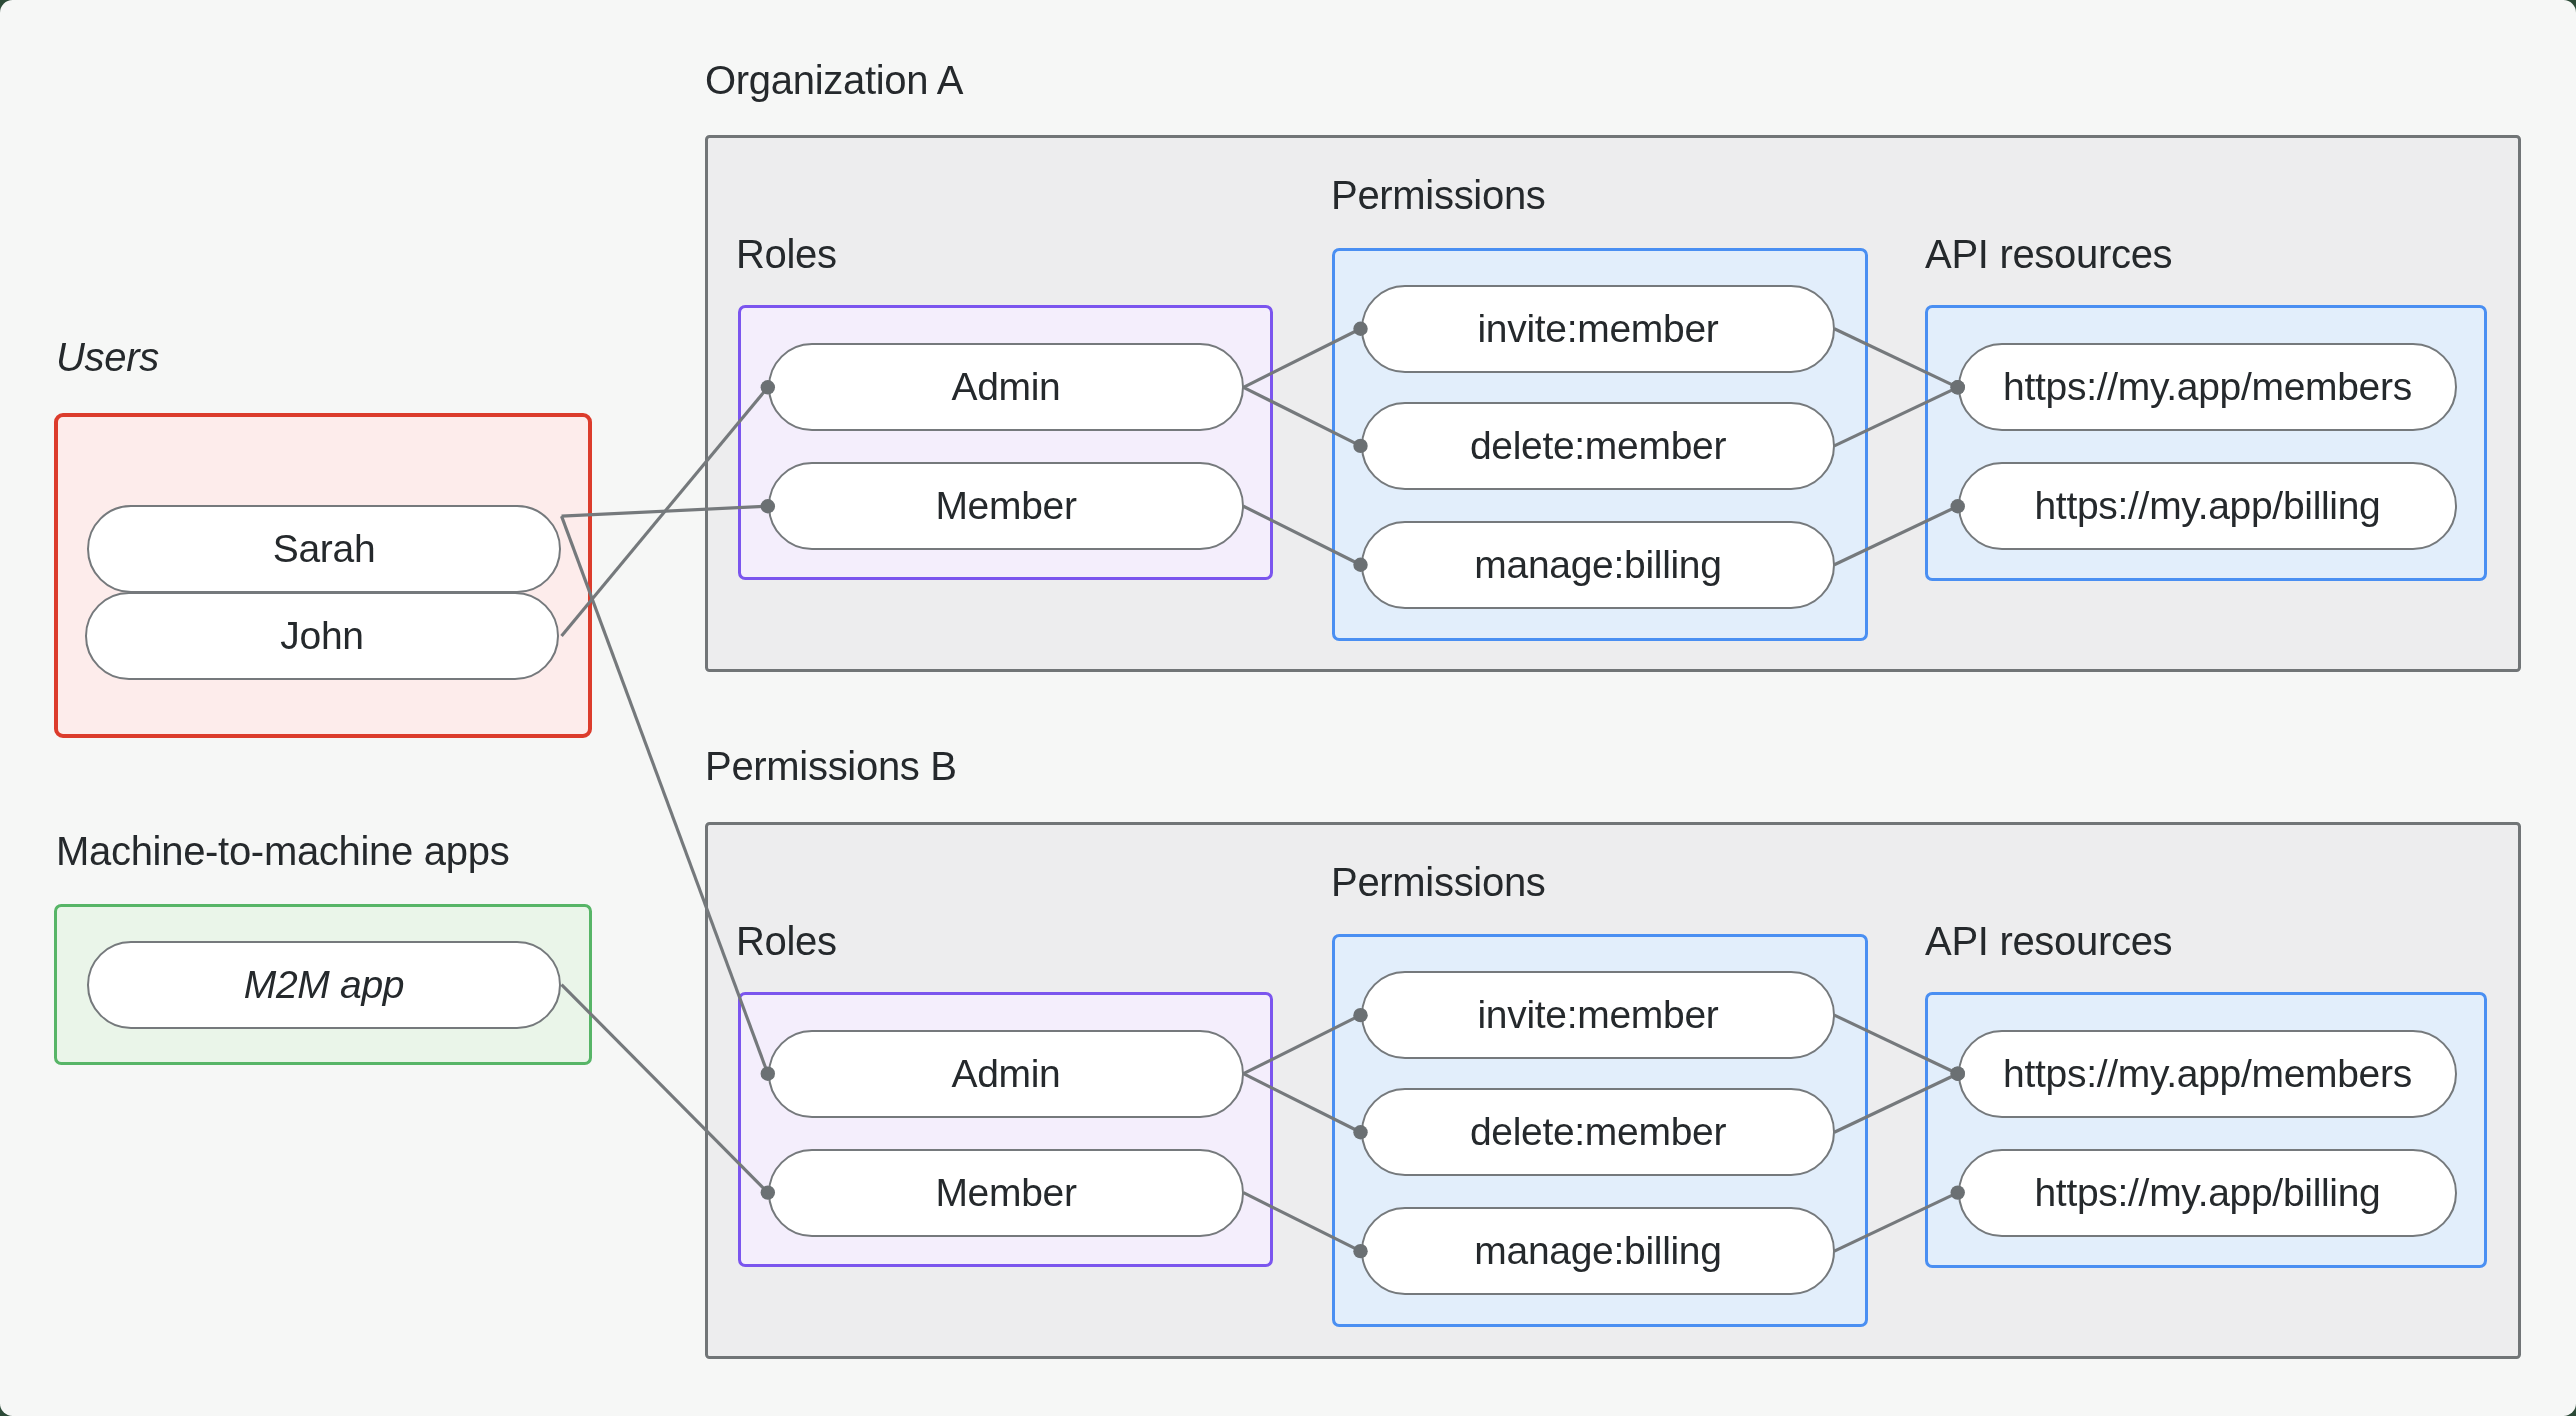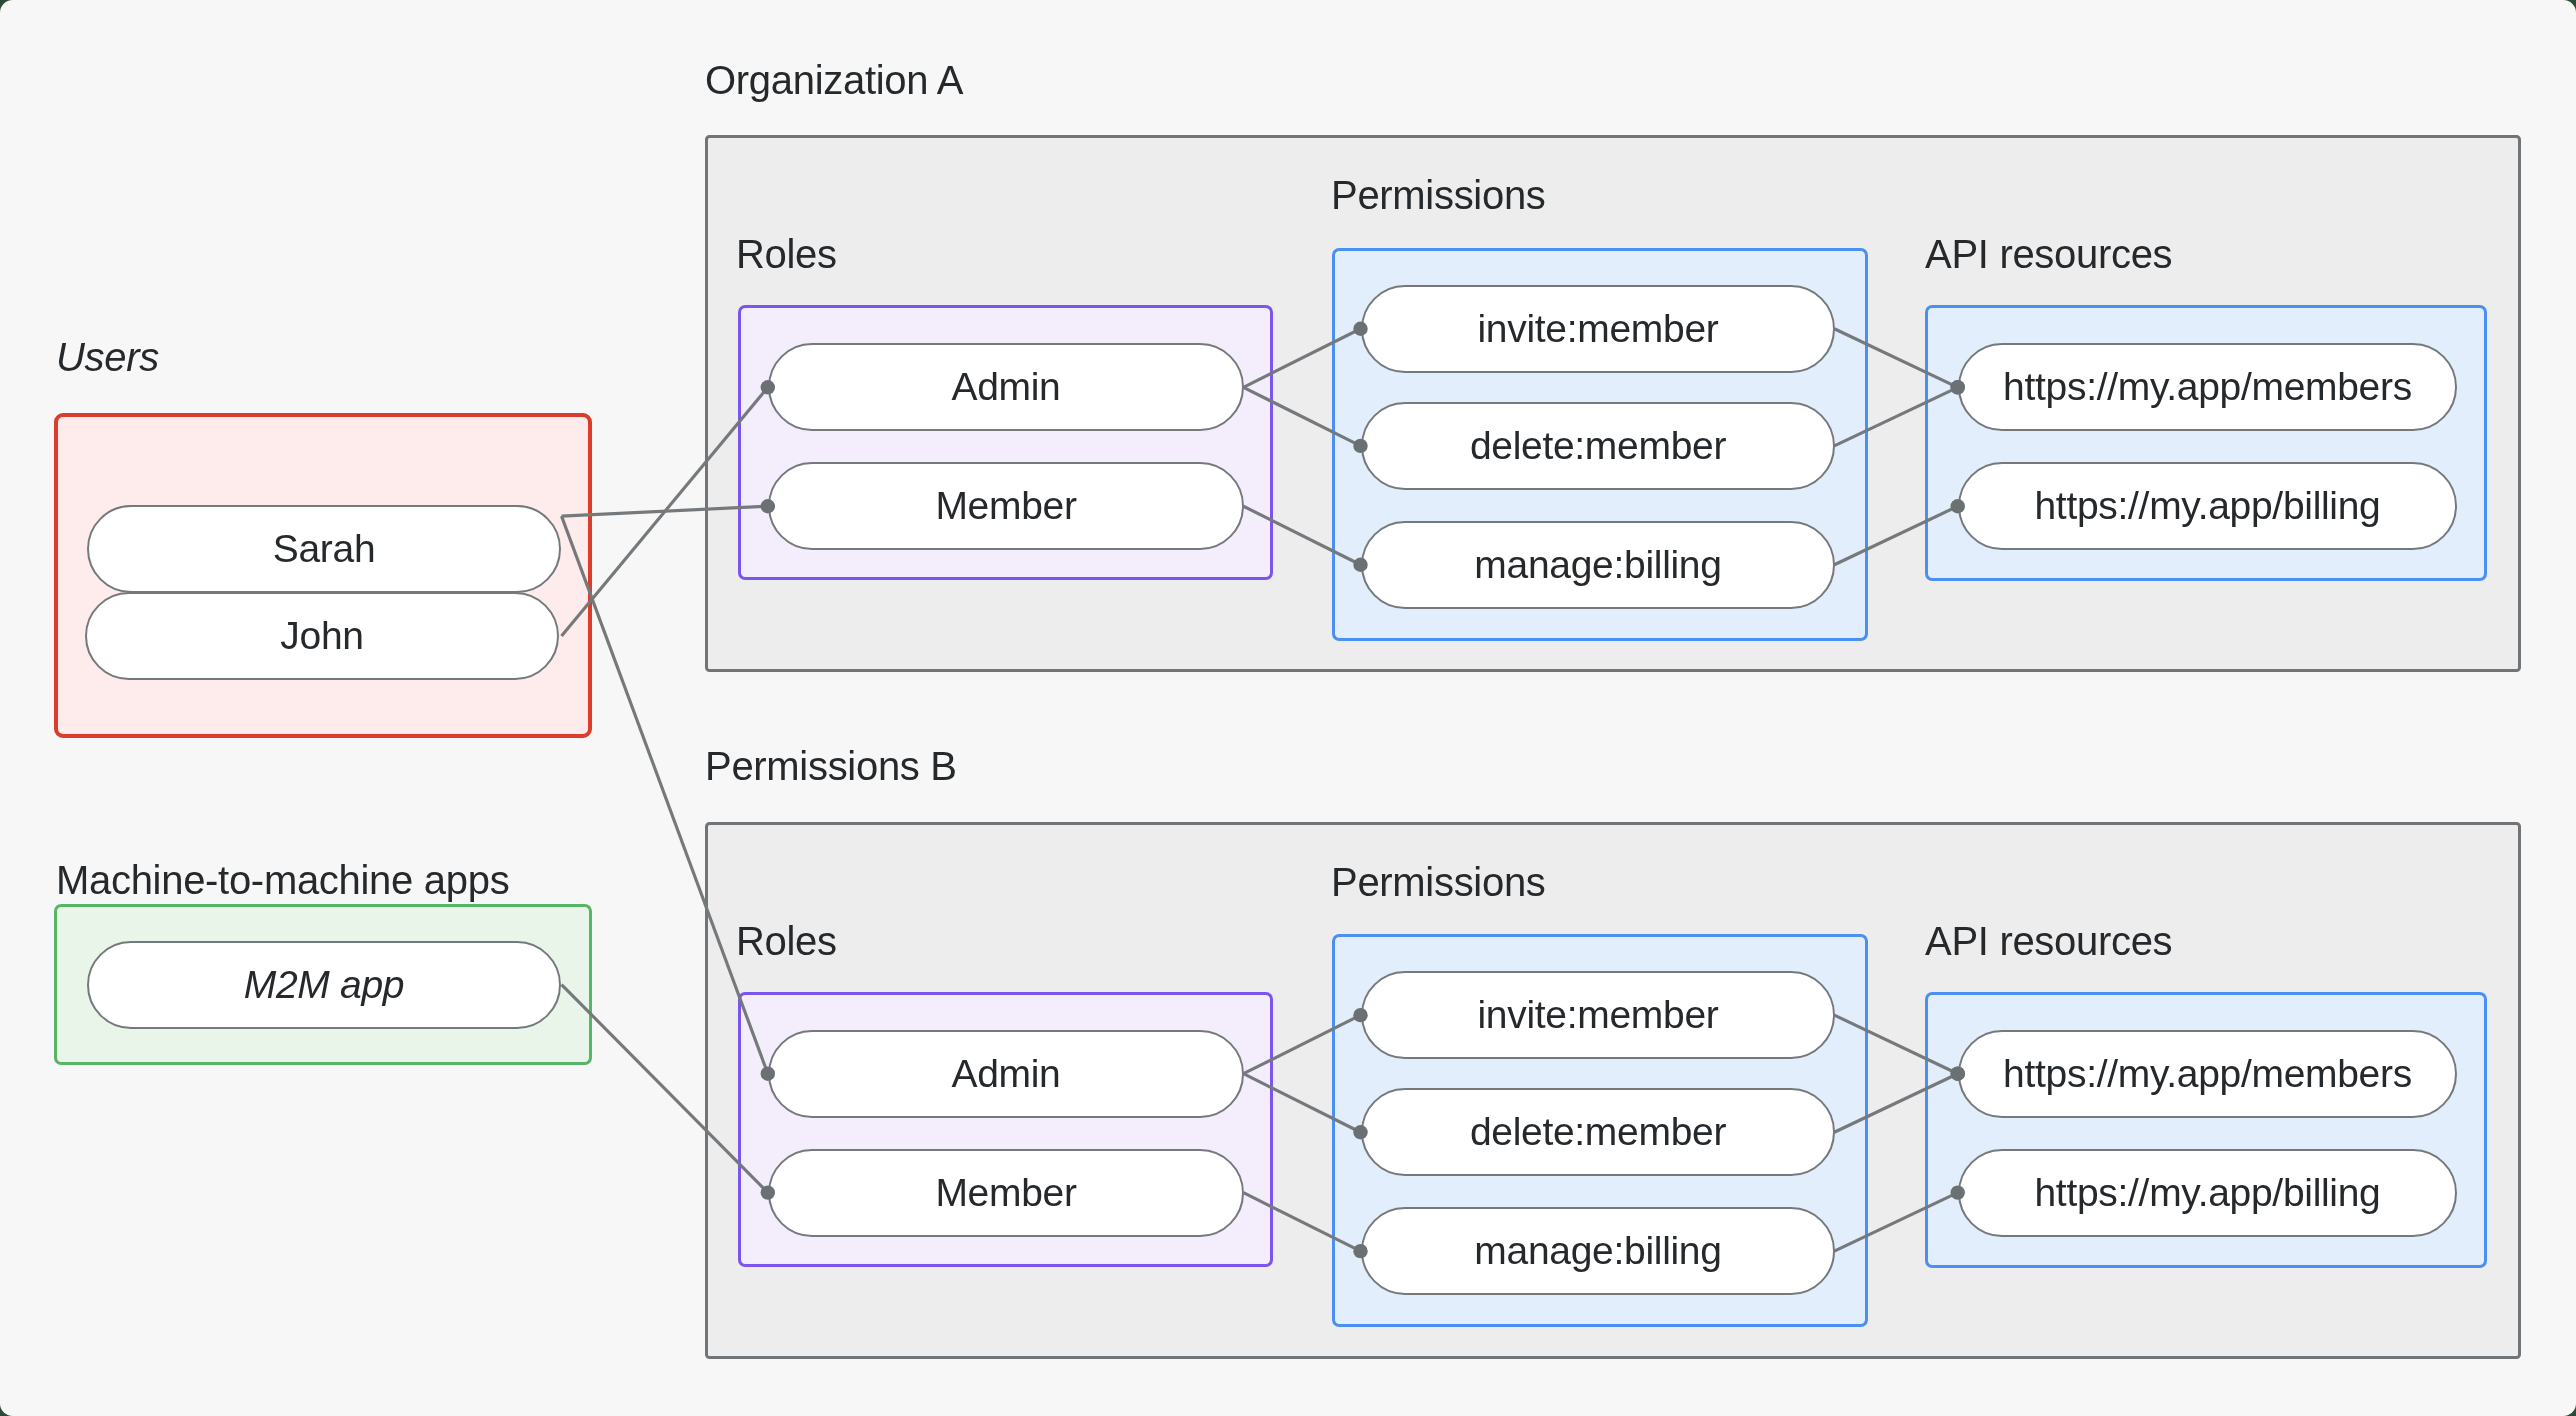--- a/index.html
+++ b/index.html
@@ -43,21 +43,21 @@
   #b-orgb{left:705px;top:822px;width:1816px;height:537px;}
   #b-aroles{left:738px;top:305px;width:535px;height:275px;}
   #b-broles{left:738px;top:992px;width:535px;height:275px;}
   #b-aperms{left:1332px;top:248px;width:536px;height:393px;}
   #b-bperms{left:1332px;top:934px;width:536px;height:393px;}
   #b-aapi{left:1925px;top:305px;width:562px;height:276px;}
   #b-bapi{left:1925px;top:992px;width:562px;height:276px;}
 
   
   #l-users{left:56px;top:335px;font-style:italic;}
-  #l-m2m{left:56px;top:858px;text-align:center;}
+  #l-m2m{left:56px;top:829px;text-align:center;}
   #l-orga{left:705px;top:58px;}
   #l-orgb{left:705px;top:744px;}
   #l-aroles{left:736px;top:232px;}
   #l-broles{left:736px;top:919px;}
   #l-aperms{left:1331px;top:173px;}
   #l-bperms{left:1331px;top:860px;}
   #l-aapi{left:1925px;top:232px;}
   #l-bapi{left:1925px;top:919px;}
 
   

